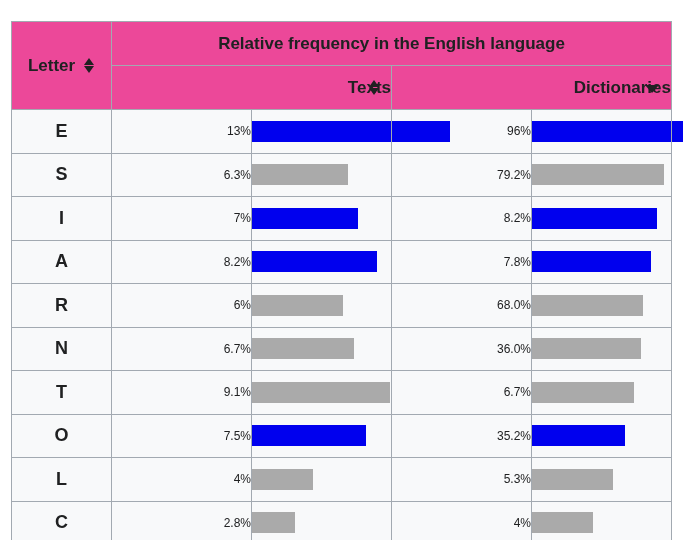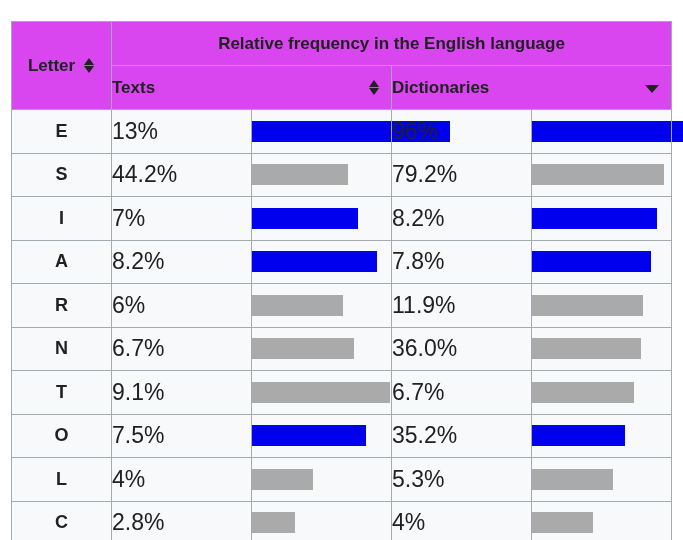--- a/index.html
+++ b/index.html
@@ -24,21 +24,21 @@
   }
 
   #freq-table th,
   #freq-table td {
     border: 1px solid #a2a9b1;
     padding: 0;
     color: #202122;
   }
 
   thead th {
-    background: #d946ef;
+    background: #ec4899;
     font-size: 17px;
     font-weight: bold;
     text-align: center;
     vertical-align: middle;
   }
 
   th.letter-head {
     width: 99px;
     height: 86px;
     position: relative;
@@ -54,21 +54,21 @@
     height: 43px;
     font-size: 17px;
   }
 
   th.sub-head {
     height: 43px;
     position: relative;
   }
   th.sub-head .sub-inner {
     display: block;
-    text-align: left;
+    text-align: right;
   }
 
   th.texts-head { width: 303px; }
   th.dict-head  { width: 257px; }
 
   
   .sort-both {
     display: inline-block;
     width: 11px;
     height: 15px;
@@ -116,23 +116,23 @@
   
   tbody tr { height: 43.5px; }
 
   td.letter-cell {
     text-align: center;
     font-weight: bold;
     font-size: 18px;
   }
 
   td.value-cell {
-    text-align: left;
+    text-align: right;
     padding-right: 5px;
-    font-size: 23px;
+    font-size: 12px;
     width: 87px;
   }
 
   td.bar-cell {
     padding-left: 9px;
     vertical-align: middle;
   }
 
   .bar {
     height: 21px;
@@ -171,21 +171,21 @@
         <td class="bar-cell">
           <span class="bar" style="width: 197.6px; background: rgb(0, 0, 238);"></span>
         </td>
         <td class="value-cell">96%</td>
         <td class="bar-cell">
           <span class="bar" style="width: 167.2px; background: rgb(0, 0, 238);"></span>
         </td>
       </tr>
       <tr>
         <td class="letter-cell">S</td>
-        <td class="value-cell">44.2%</td>
+        <td class="value-cell">6.3%</td>
         <td class="bar-cell">
           <span class="bar" style="width: 95.76px; background: rgb(170, 170, 170);"></span>
         </td>
         <td class="value-cell">79.2%</td>
         <td class="bar-cell">
           <span class="bar" style="width: 132.24px; background: rgb(170, 170, 170);"></span>
         </td>
       </tr>
       <tr>
         <td class="letter-cell">I</td>
@@ -208,21 +208,21 @@
         <td class="bar-cell">
           <span class="bar" style="width: 118.56px; background: rgb(0, 0, 238);"></span>
         </td>
       </tr>
       <tr>
         <td class="letter-cell">R</td>
         <td class="value-cell">6%</td>
         <td class="bar-cell">
           <span class="bar" style="width: 91.2px; background: rgb(170, 170, 170);"></span>
         </td>
-        <td class="value-cell">11.9%</td>
+        <td class="value-cell">68.0%</td>
         <td class="bar-cell">
           <span class="bar" style="width: 110.96px; background: rgb(170, 170, 170);"></span>
         </td>
       </tr>
       <tr>
         <td class="letter-cell">N</td>
         <td class="value-cell">6.7%</td>
         <td class="bar-cell">
           <span class="bar" style="width: 101.84px; background: rgb(170, 170, 170);"></span>
         </td>

